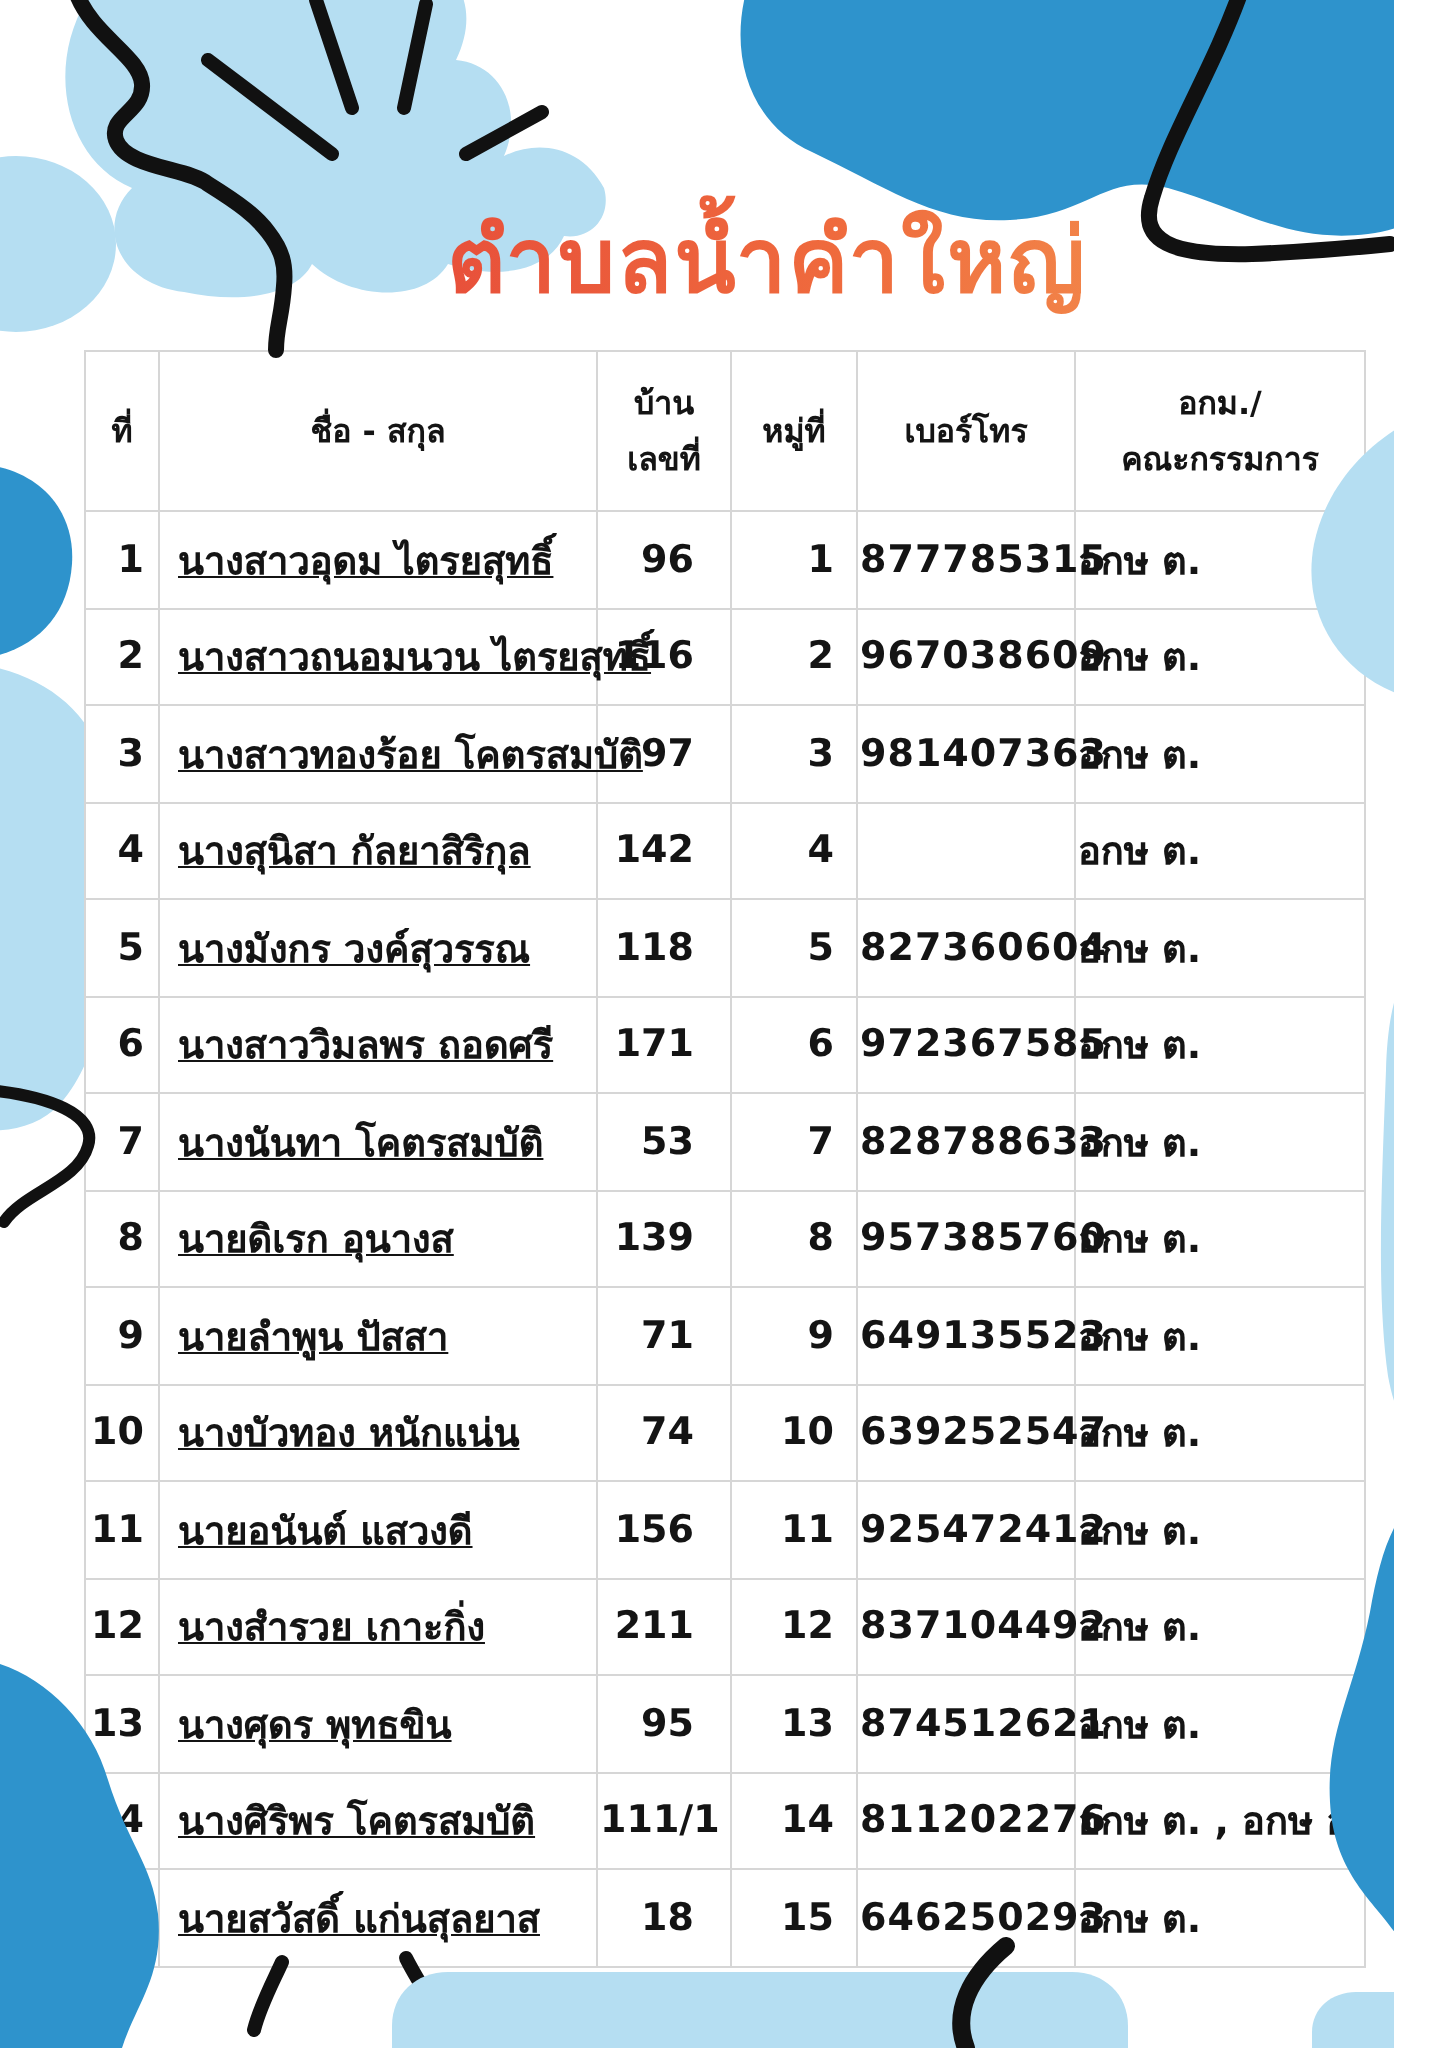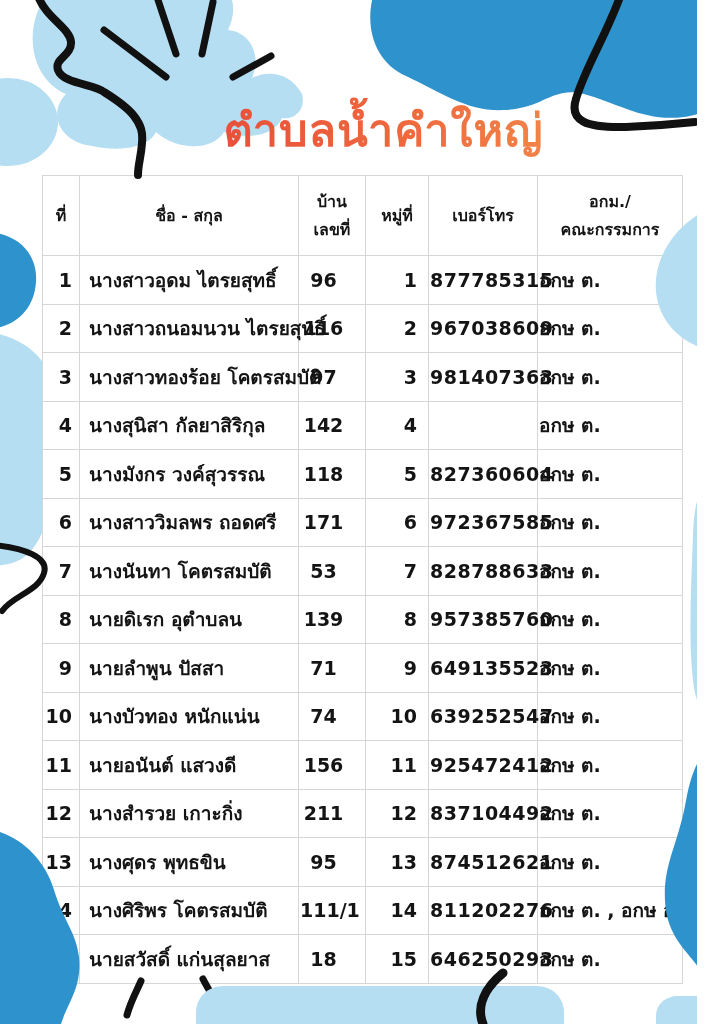--- a/index.html
+++ b/index.html
@@ -19,22 +19,22 @@
         color:#141414;}
   col.w-no{width:37px;} col.w-name{width:219px;} col.w-house{width:67px;}
   col.w-moo{width:63px;} col.w-phone{width:109px;} col.w-comm{width:145px;}
   th,td{border:1px solid var(--table-border,#d6d6d6);overflow:visible;}
   thead tr{height:80px;}
   th{font-size:16px;font-weight:600;text-align:center;vertical-align:middle;
      white-space:pre-line;line-height:1.75;}
   tr.data-row{height:48.5px;}
   td{font-size:19px;font-weight:600;vertical-align:middle;}
   td.c-no{text-align:right;padding-right:7px;}
-  td.c-name{text-align:left;padding-left:9px;white-space:nowrap;}
-  td.c-house{text-align:center;padding-right:18px;}
+  td.c-name{text-align:left;padding-left:9px;white-space:nowrap;text-decoration:underline;}
+  td.c-house{text-align:right;padding-right:18px;}
   td.c-moo{text-align:right;padding-right:11px;}
   td.c-phone{text-align:center;letter-spacing:0.5px;}
   td.c-comm{text-align:left;white-space:nowrap;}
 </style>
 </head>
 <body>
 
 <div id="page">
 
   <svg id="decor-under" class="decor" viewBox="0 0 724 1024">
@@ -129,21 +129,21 @@
       <td class="c-no">7</td>
       <td class="c-name">นางนันทา โคตรสมบัติ</td>
       <td class="c-house">53</td>
       <td class="c-moo">7</td>
       <td class="c-phone">828788633</td>
       <td class="c-comm">อกษ ต.</td>
     </tr>
 
     <tr class="data-row">
       <td class="c-no">8</td>
-      <td class="c-name">นายดิเรก อุตำบลน</td>
+      <td class="c-name">นายดิเรก อุนางส</td>
       <td class="c-house">139</td>
       <td class="c-moo">8</td>
       <td class="c-phone">957385760</td>
       <td class="c-comm">อกษ ต.</td>
     </tr>
 
     <tr class="data-row">
       <td class="c-no">9</td>
       <td class="c-name">นายลำพูน ปัสสา</td>
       <td class="c-house">71</td>

